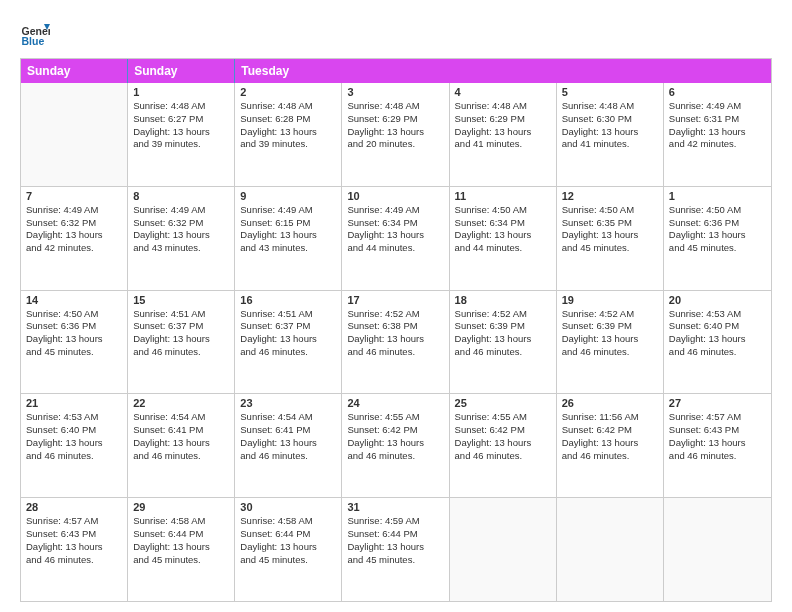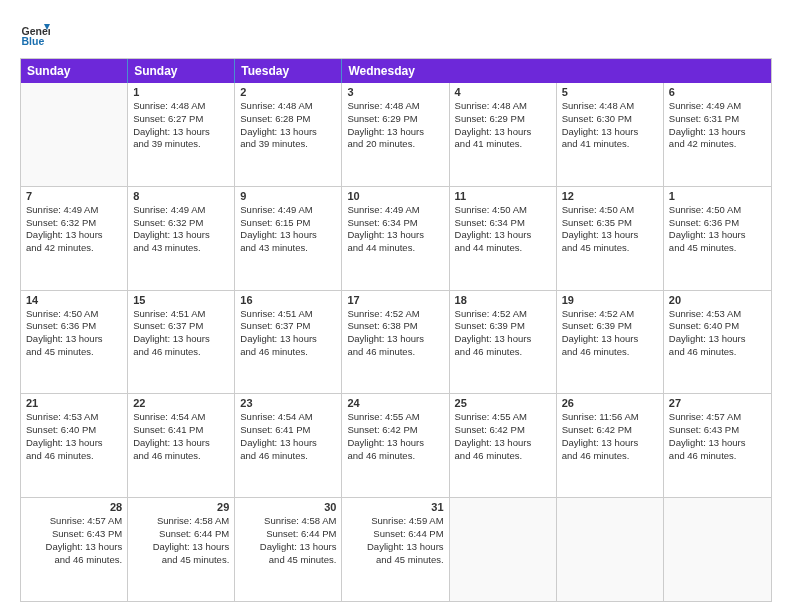--- a/index.html
+++ b/index.html
@@ -46,21 +46,21 @@
     }
     .calendar {
       flex: 1;
       display: flex;
       flex-direction: column;
       border: 1px solid #ccc;
     }
     .cal-header {
       display: grid;
       grid-template-columns: repeat(7, 1fr);
-      background: #6d28d9;
+      background: #d946ef;
     }
     .cal-header-cell {
       color: white;
       font-size: 12px;
       font-weight: bold;
       padding: 5px 6px;
       text-align: left;
       border-right: 1px solid #4a8fcf;
     }
     .cal-header-cell:last-child { border-right: none; }
@@ -68,21 +68,21 @@
       flex: 1;
       display: flex;
       flex-direction: column;
     }
     .cal-row {
       display: grid;
       grid-template-columns: repeat(7, 1fr);
       flex: 1;
       border-bottom: 1px solid #ccc;
     }
-    .cal-row:last-child { border-bottom: none; text-align: right; }
+    .cal-row:last-child { border-bottom: none; }
     .cal-cell {
       border-right: 1px solid #ccc;
       padding: 3px 5px;
       font-size: 9.5px;
       color: #333;
       background: #fff;
       vertical-align: top;
       min-height: 80px;
     }
     .cal-cell:last-child { border-right: none; }
@@ -114,21 +114,20 @@
       <div class="month-title"></div>
       <div class="location"></div>
     </div>
   </div>
 
   <div class="calendar">
     <div class="cal-header" id="cal-header">
         <div class="cal-header-cell">Sunday</div>
         <div class="cal-header-cell">Sunday</div>
         <div class="cal-header-cell">Tuesday</div>
-        <div class="cal-header-cell">Wednesday</div>
       </div>
     <div class="cal-body" id="cal-body">
         <div class="cal-row">
           <div class="cal-cell empty"></div>
           <div class="cal-cell">
             <span class="day-num">1</span>
             <span class="cell-line">Sunrise: 4:48 AM</span>
             <span class="cell-line">Sunset: 6:27 PM</span>
             <span class="cell-line">Daylight: 13 hours</span>
             <span class="cell-line">and 39 minutes.</span>

